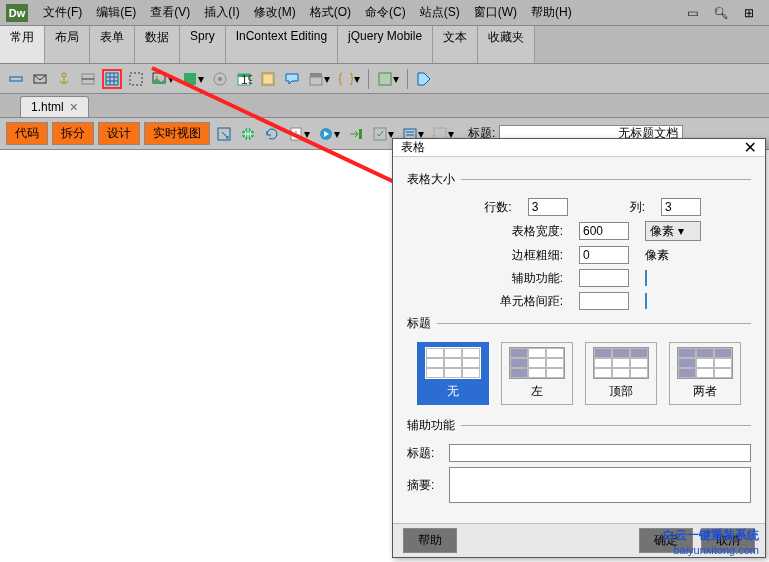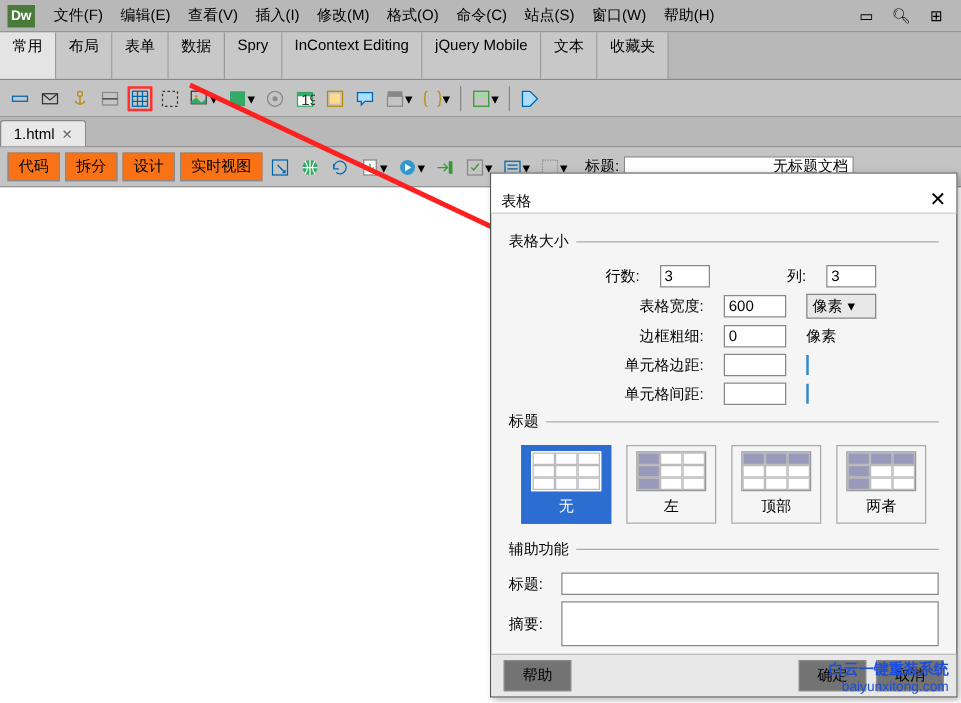--- a/index.html
+++ b/index.html
@@ -10,31 +10,31 @@
 .menu-spacer { flex: 1; }
 .menu-icon { width: 20px; height: 18px; margin: 0 4px; display: inline-flex; align-items: center; justify-content: center; }
 .tabbar { background: #b8b8b8; height: 38px; display: flex; border-bottom: 1px solid #888; }
 .cat-tab { padding: 3px 10px; background: #c8c8c8; border-right: 1px solid #999; cursor: pointer; }
 .cat-tab.active { background: #e4e4e4; }
 .iconbar { background: #c4c4c4; height: 30px; display: flex; align-items: center; padding: 0 6px; gap: 4px; border-bottom: 1px solid #888; }
 .tool-icon { width: 20px; height: 20px; border: 1px solid transparent; display: flex; align-items: center; justify-content: center; cursor: pointer; }
 .tool-icon.highlighted { border: 2px solid #ff3030; }
 .tool-split { width: 26px; }
 .vsep { width: 1px; height: 20px; background: #888; margin: 0 2px; }
-.filetabs { background: #b8b8b8; height: 24px; display: flex; align-items: end; padding-left: 0; border-bottom: 1px solid #888; }
+.filetabs { background: #b8b8b8; height: 24px; display: flex; align-items: end; padding-left: 20px; border-bottom: 1px solid #888; }
 .filetab { background: #e8e8e8; padding: 3px 10px; border: 1px solid #888; border-bottom: none; display: flex; align-items: center; gap: 6px; border-radius: 3px 3px 0 0; }
 .filetab-close { cursor: pointer; color: #666; font-size: 14px; line-height: 10px; }
 .viewbar { background: #c4c4c4; height: 32px; display: flex; align-items: center; padding: 0 6px; gap: 4px; border-bottom: 1px solid #888; }
 .view-btn { padding: 2px 8px; background: #f97316; border: 1px solid #888; cursor: pointer; }
 .title-label { margin-left: 8px; }
 .title-input { width: 184px; height: 18px; border: 1px solid #888; background: #fff; padding: 0 4px; text-align: right; }
 .canvas { background: #fff; height: 430px; position: relative; }
 .arrow-svg { position: absolute; top: 0; left: 0; pointer-events: none; }
 .dialog { position: absolute; top: 138px; left: 392px; width: 374px; height: 420px; background: #f5f5f5; border: 1px solid #555; box-shadow: 2px 2px 6px rgba(0,0,0,0.3); }
-.dlg-title { height: 32px; background: #fff; border-bottom: 1px solid #ccc; display: flex; align-items: flex-end; padding: 0 8px; }
+.dlg-title { height: 18px; background: #fff; border-bottom: 1px solid #ccc; display: flex; align-items: center; padding: 0 8px; }
 .dlg-title-text { flex: 1; }
 .dlg-close { cursor: pointer; font-size: 16px; }
 .dlg-body { padding: 10px 14px; }
 .section-head { display: flex; align-items: center; gap: 6px; margin: 4px 0 10px; }
 .section-head .line { flex: 1; height: 1px; background: #aaa; }
 .field-row { display: flex; align-items: center; justify-content: flex-end; gap: 16px; margin: 5px 0; padding-right: 50px; }
 .field-row label { text-align: right; }
 .num-input { width: 40px; height: 18px; border: 1px solid #888; padding: 0 3px; }
 .wide-input { width: 50px; }
 .unit-select { width: 56px; height: 20px; border: 1px solid #888; background: #e8e8e8; display: inline-flex; align-items: center; padding: 0 4px; gap: 4px; }
@@ -277,21 +277,21 @@
         </div>
     </div>
 
     <div class="field-row">
       <label>边框粗细:</label>
       <input class="num-input wide-input" value="0" style="">
       <span style="width:56px">像素</span>
     </div>
 
     <div class="field-row">
-      <label>单元格边距:</label>
+      <label>辅助功能:</label>
       <input class="num-input wide-input" value="" style="">
       <span style="width:56px"><span class="grid-icon"></span></span>
     </div>
 
     <div class="field-row">
       <label>单元格间距:</label>
       <input class="num-input wide-input" value="" style="">
       <span style="width:56px"><span class="grid-icon"></span></span>
     </div>
 

